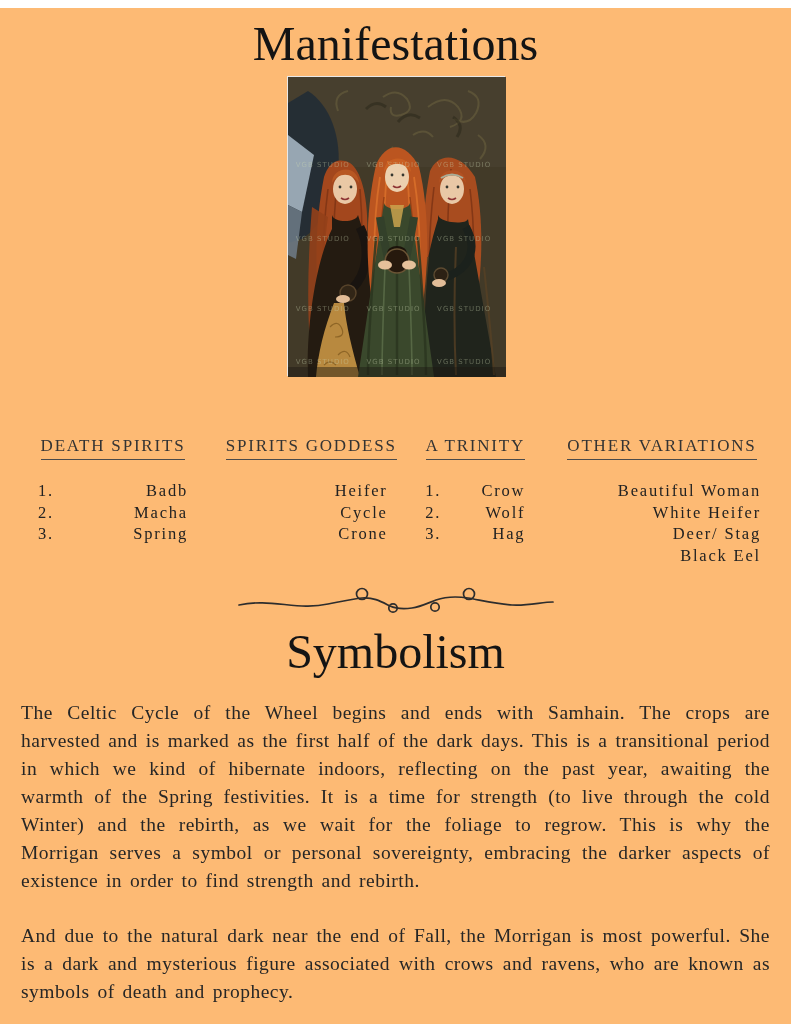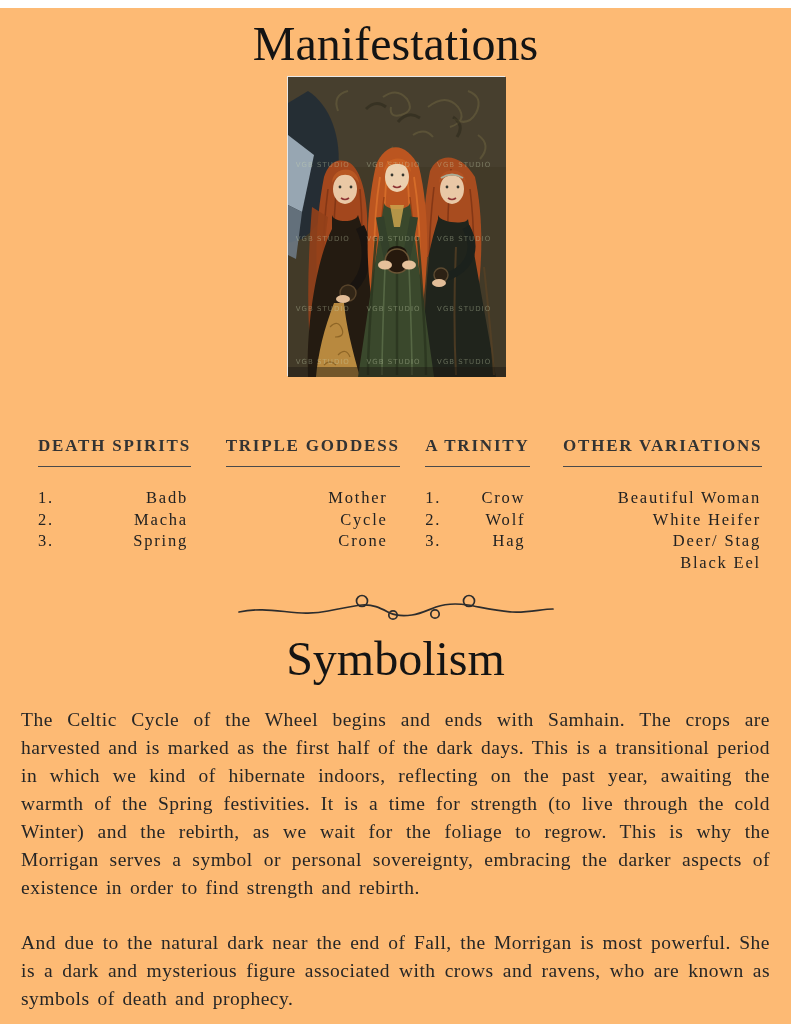--- a/index.html
+++ b/index.html
@@ -32,21 +32,21 @@
   .columns {
     display:flex; justify-content:space-between;
     padding:0 30px 0 38px; margin-top:60px;
   }
   .col-1 { width:150px; } .col-2 { width:162px; } .col-3 { width:100px; } .col-4 { width:198px; }
   .col-header {
     text-align:center; font-size:17px; font-weight:400; letter-spacing:1.8px;
     color:#333333; white-space:nowrap;
   }
   .col-header .hd {
-    border-bottom:1.5px solid #4a4a4a; padding-bottom:10px; display:inline-block;font-weight:bold;
+    border-bottom:1.5px solid #4a4a4a; padding-bottom:3px; display:inline-block;
   }
   .col-list { list-style:none; margin-top:20px; }
   .col-item {
     display:flex; font-size:16.5px; letter-spacing:1.8px; line-height:21.5px;
     color:#222222; white-space:nowrap;
   }
   .col-item .num { width:28px; flex:0 0 28px; text-align:left; }
   .col-item .lbl { flex:1; text-align:right; }
   
   .divider-wrap { margin-top:20px; text-align:center; height:30px; }
@@ -219,25 +219,25 @@
           <span class="lbl">Macha</span>
         </li>
         <li class="col-item">
           <span class="num">3.</span>
           <span class="lbl">Spring</span>
         </li>
       </ul>
     </div>
 
     <div class="col-2 plain">
-      <h3 class="col-header"><span class="hd">TRIPLE GODDESS</span></h3>
+      <h3 class="col-header"><span class="hd">SPIRITS GODDESS</span></h3>
       <ul class="col-list">
         <li class="col-item">
 
-          <span class="lbl">Mother</span>
+          <span class="lbl">Heifer</span>
         </li>
         <li class="col-item">
 
           <span class="lbl">Cycle</span>
         </li>
         <li class="col-item">
 
           <span class="lbl">Crone</span>
         </li>
       </ul>

